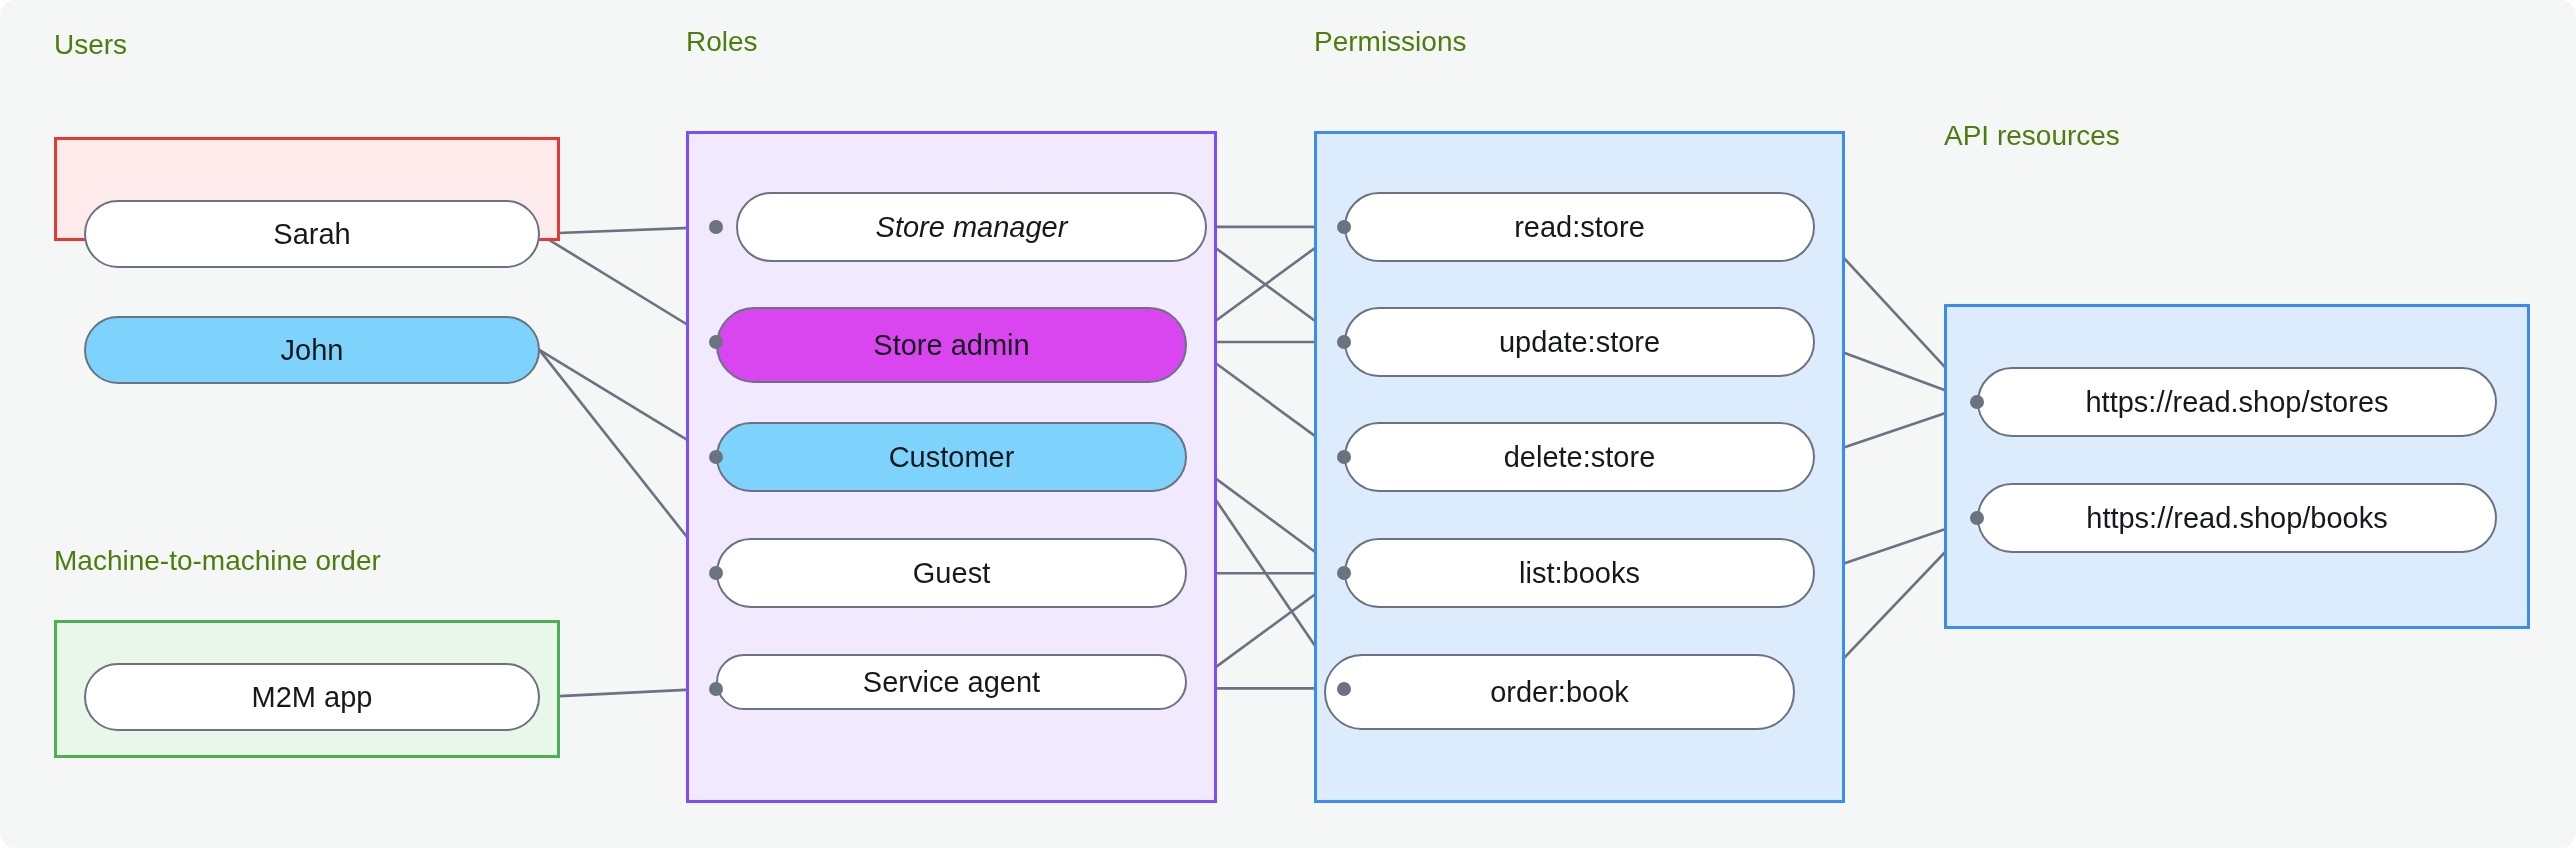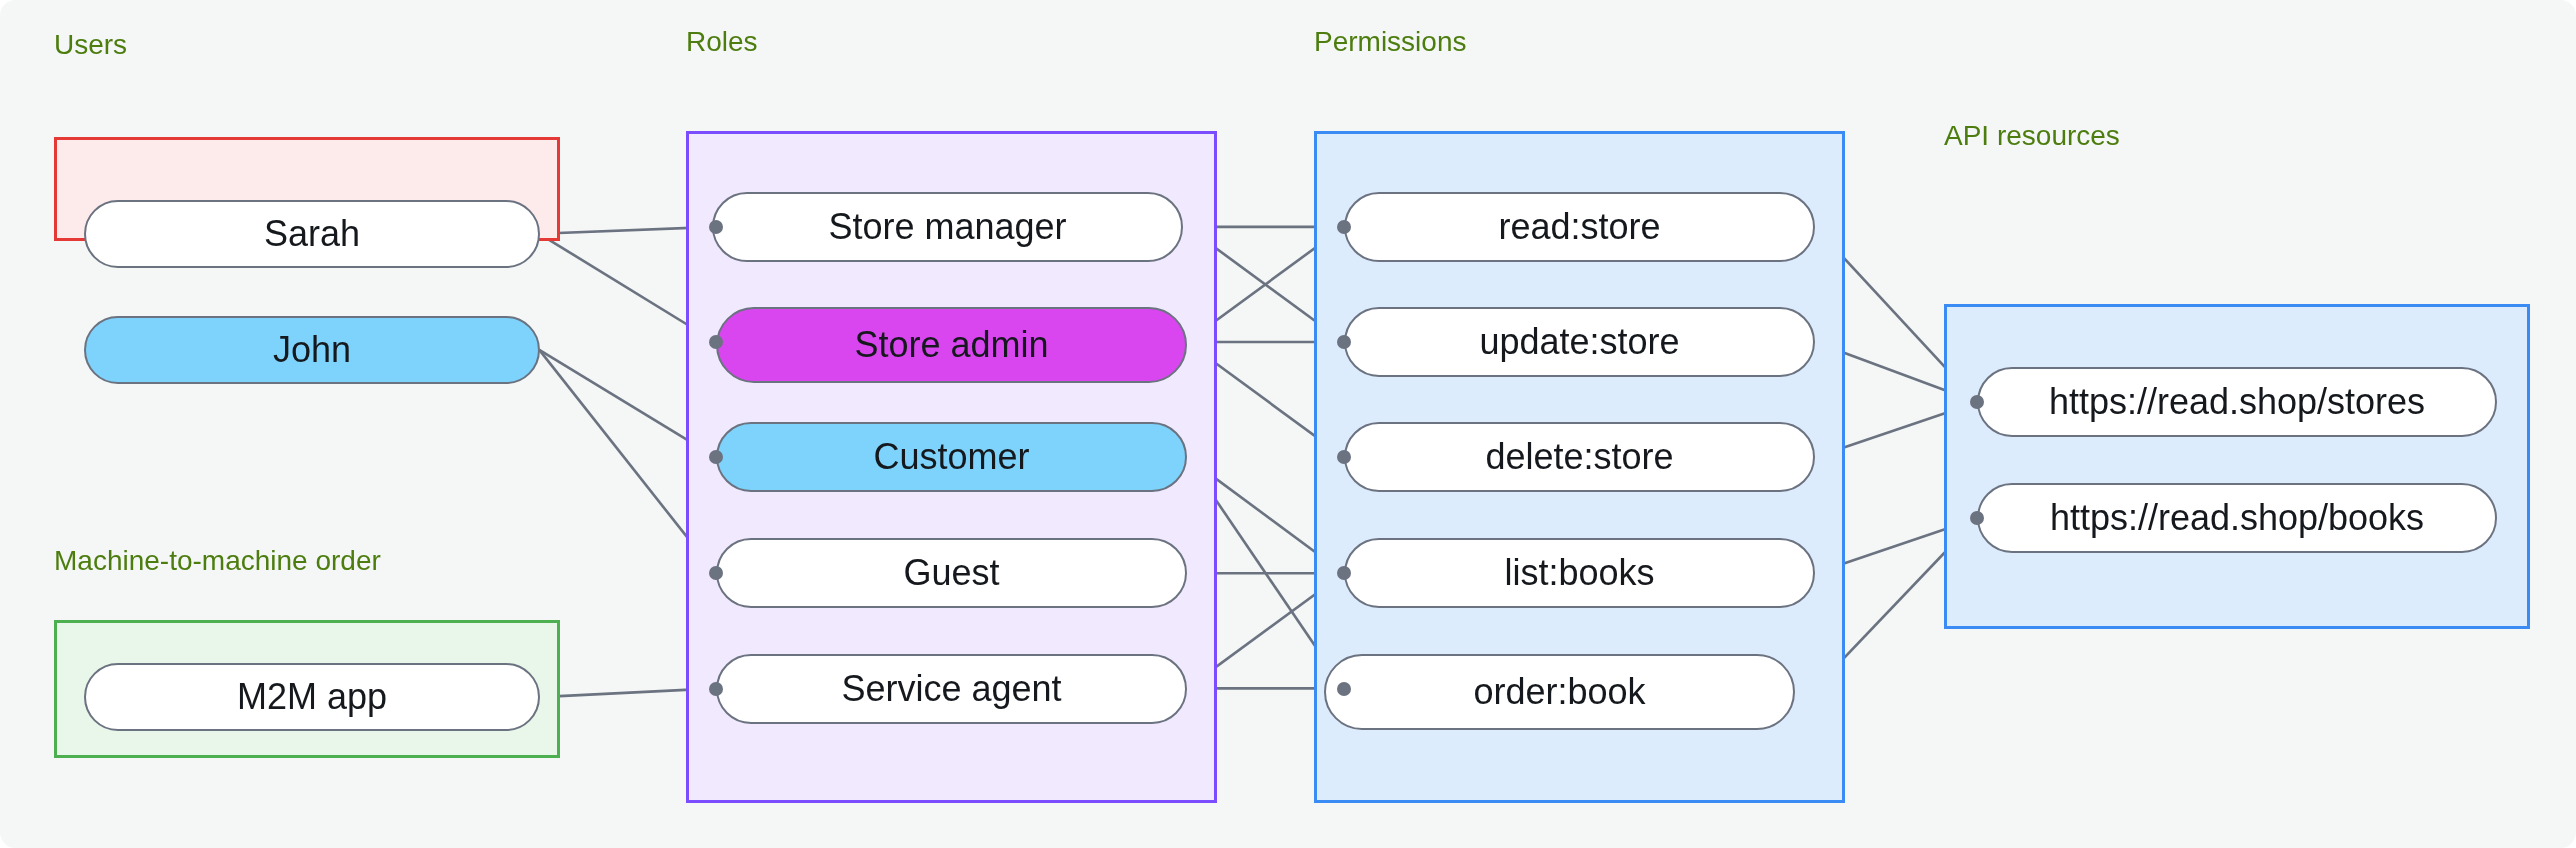--- a/index.html
+++ b/index.html
@@ -40,21 +40,21 @@
   }
   .node {
     position: absolute;
     box-sizing: border-box;
     background: #ffffff;
     border: 2.6px solid #6b7280;
     border-radius: 61px;
     display: flex;
     align-items: center;
     justify-content: center;
-    font-size: 36px;
+    font-size: 29px;
     color: #15181c;
     white-space: nowrap;
     z-index: 4;
   }
   .port {
     position: absolute;
     width: 14px;
     height: 14px;
     margin-left: -7px;
     margin-top: -7px;
@@ -104,33 +104,33 @@
   <div id="nodes-layer">
       <div class="node" style="left: 84px; top: 200px; width: 456px; height: 68px; border-color: rgb(107, 114, 128); background: rgb(255, 255, 255);">
         <span>Sarah</span>
       </div>
       <div class="node" style="left: 84px; top: 316px; width: 456px; height: 68px; border-color: rgb(107, 114, 128); background: #7dd3fc;">
         <span>John</span>
       </div>
       <div class="node" style="left: 84px; top: 663px; width: 456px; height: 68px; border-color: rgb(107, 114, 128); background: rgb(255, 255, 255);">
         <span>M2M app</span>
       </div>
-      <div class="node" style="left: 712px; top: 192px; width: 471px; height: 70px; border-color: rgb(107, 114, 128); background: rgb(255, 255, 255);">
+      <div class="node" style="left: 736px; top: 192px; width: 471px; height: 70px; border-color: rgb(107, 114, 128); background: rgb(255, 255, 255); font-style: italic;">
         <span>Store manager</span>
       </div>
       <div class="node" style="left: 716px; top: 307px; width: 471px; height: 76px; border-color: rgb(107, 114, 128); background: #d946ef;">
         <span>Store admin</span>
       </div>
       <div class="node" style="left: 716px; top: 422px; width: 471px; height: 70px; border-color: rgb(107, 114, 128); background: #7dd3fc;">
         <span>Customer</span>
       </div>
       <div class="node" style="left: 716px; top: 538px; width: 471px; height: 70px; border-color: rgb(107, 114, 128); background: rgb(255, 255, 255);">
         <span>Guest</span>
       </div>
-      <div class="node" style="left: 716px; top: 654px; width: 471px; height: 70px; border-color: rgb(107, 114, 128); background: rgb(255, 255, 255); align-items: center;">
+      <div class="node" style="left: 716px; top: 654px; width: 471px; height: 56px; border-color: rgb(107, 114, 128); background: rgb(255, 255, 255); align-items: center;">
         <span>Service agent</span>
       </div>
       <div class="node" style="left: 1344px; top: 192px; width: 471px; height: 70px; border-color: rgb(107, 114, 128); background: rgb(255, 255, 255);">
         <span>read:store</span>
       </div>
       <div class="node" style="left: 1344px; top: 307px; width: 471px; height: 70px; border-color: rgb(107, 114, 128); background: rgb(255, 255, 255);">
         <span>update:store</span>
       </div>
       <div class="node" style="left: 1344px; top: 422px; width: 471px; height: 70px; border-color: rgb(107, 114, 128); background: rgb(255, 255, 255);">
         <span>delete:store</span>

